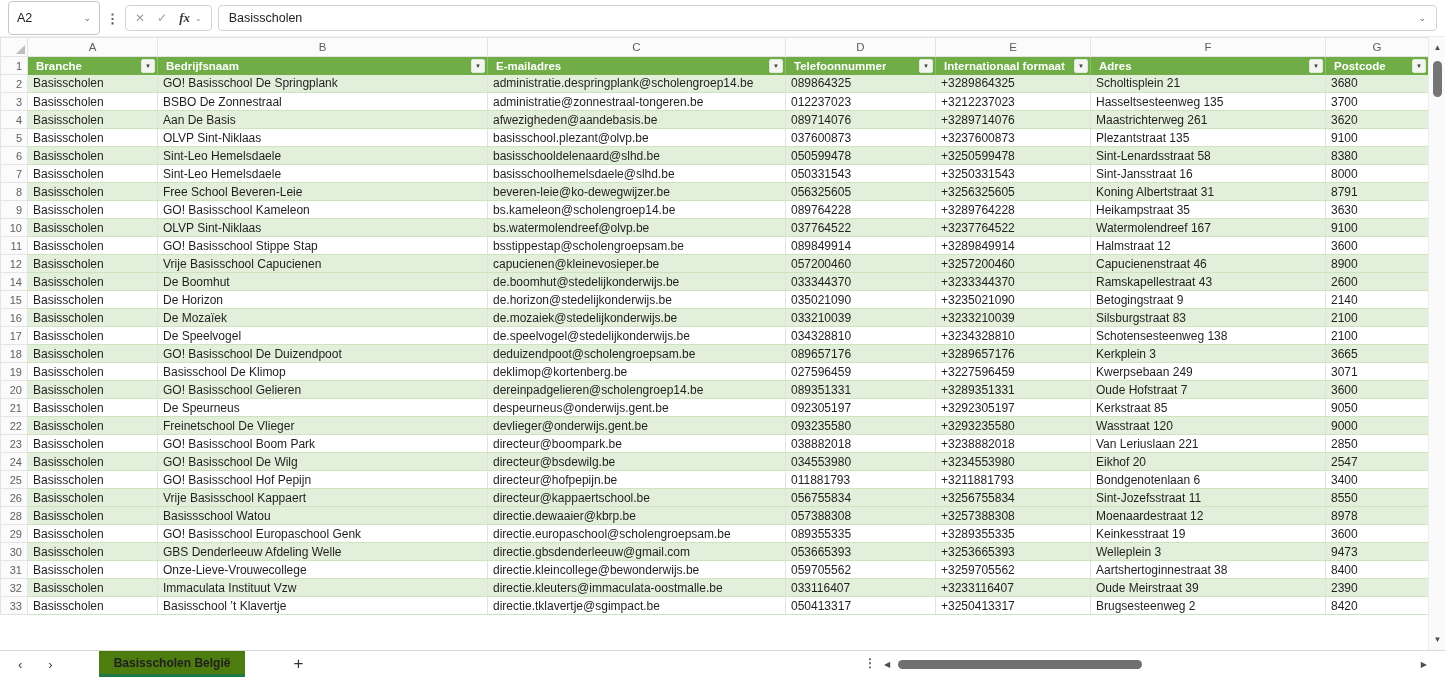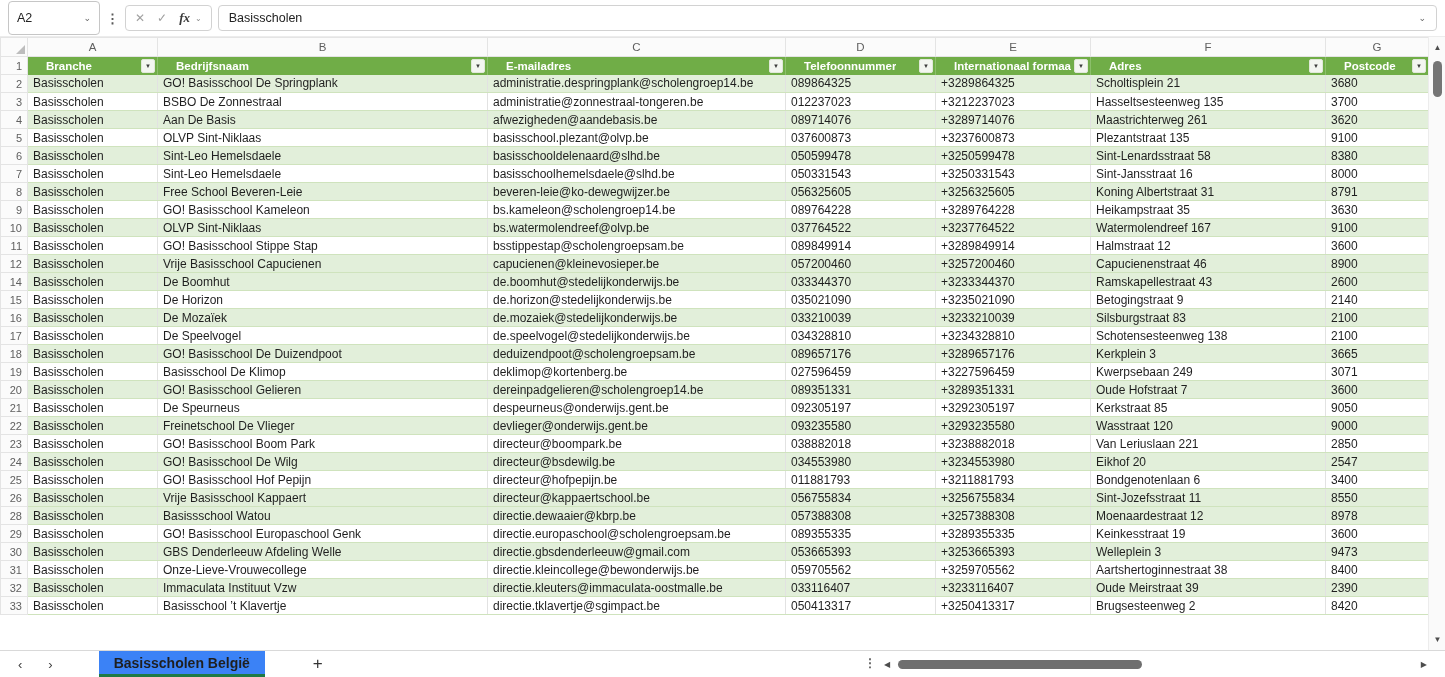--- a/index.html
+++ b/index.html
@@ -30,21 +30,21 @@
   table { border-collapse:collapse; table-layout:fixed; width:1428px; }
   th,td { overflow:hidden; white-space:nowrap; }
   .col-letter { height:19px; background:#fbfbfb; color:#5f5f5f; font-weight:normal;
     text-align:center; font-size:11.5px; border:1px solid #e4e4e4; }
   .corner { background:#fbfbfb; border:1px solid #e4e4e4; position:relative; }
   .corner-tri { position:absolute; right:2px; bottom:2px; width:0; height:0;
     border-left:9px solid transparent; border-bottom:9px solid #bdbdbd; }
   .rownum { height:18px; background:#fbfbfb; color:#5f5f5f; text-align:right;
     padding-right:5px; font-size:11px; border:1px solid #e4e4e4; }
   td.hdr { height:18px; background:#70AD47; color:#fff; font-weight:bold;
-    font-size:11.5px; padding:0 2px 0 18px; border-right:1px solid #8cbf6b; }
+    font-size:11.5px; padding:0 2px 0 8px; border-right:1px solid #8cbf6b; }
   .hdr-inner { display:flex; align-items:center; justify-content:space-between; }
   .hdr-label { overflow:hidden; white-space:nowrap; }
   .filter-btn { flex:0 0 auto; width:14px; height:14px; background:#f3f6f0;
     border:1px solid #e0e8d8; border-radius:2px; display:inline-flex;
     align-items:center; justify-content:center; margin-left:3px; }
   .filter-arrow { color:#3c3c3c; font-size:6px; line-height:1; }
   td.cell { height:18px; font-size:12px; color:#1f1f1f; padding:0 5px;
     border-right:1px solid #e2e2e2; border-bottom:1px solid #cfe3bd; background:#fff; }
   tr.band td.cell { background:#E2EFDA; }
 
@@ -58,22 +58,22 @@
   .v-thumb { position:absolute; top:24px; left:4px; width:9px; height:36px;
     background:#757575; border-radius:5px; }
 
   
   .sheetbar { position:absolute; bottom:0; left:0; width:1445px; height:27px;
     background:#fff; border-top:1px solid #d9d9d9; display:flex; align-items:center; }
   .nav-arrow { color:#3f3f3f; font-size:13px; line-height:1; }
   .nav-back { margin-left:18px; }
   .nav-fwd { margin-left:26px; }
   .sheet-tab { margin-left:46px; height:26px; padding:0 15px; display:flex;
-    align-items:center; font-size:14px; font-weight:bold; color:#1f1f1f;
-    border-bottom:3px solid #1e7a45; background:#3b82f6; }
+    align-items:center; font-size:12px; font-weight:bold; color:#1f1f1f;
+    border-bottom:3px solid #1e7a45; background:#4d7c0f; }
   .add-sheet { margin-left:48px; color:#333; font-size:17px; font-weight:normal; }
   .sheetbar .vdots2 { position:absolute; left:864px; top:5px; color:#595959;
     font-size:12px; font-weight:bold; }
   .h-arr-left { position:absolute; left:884px; top:9px; color:#4d4d4d; font-size:8px; }
   .h-thumb { position:absolute; left:898px; top:9px; width:244px; height:9px;
     background:#6f6f6f; border-radius:5px; }
   .h-arr-right { position:absolute; right:18px; top:9px; color:#4d4d4d; font-size:8px; }
 </style>
 </head>
 <body>

